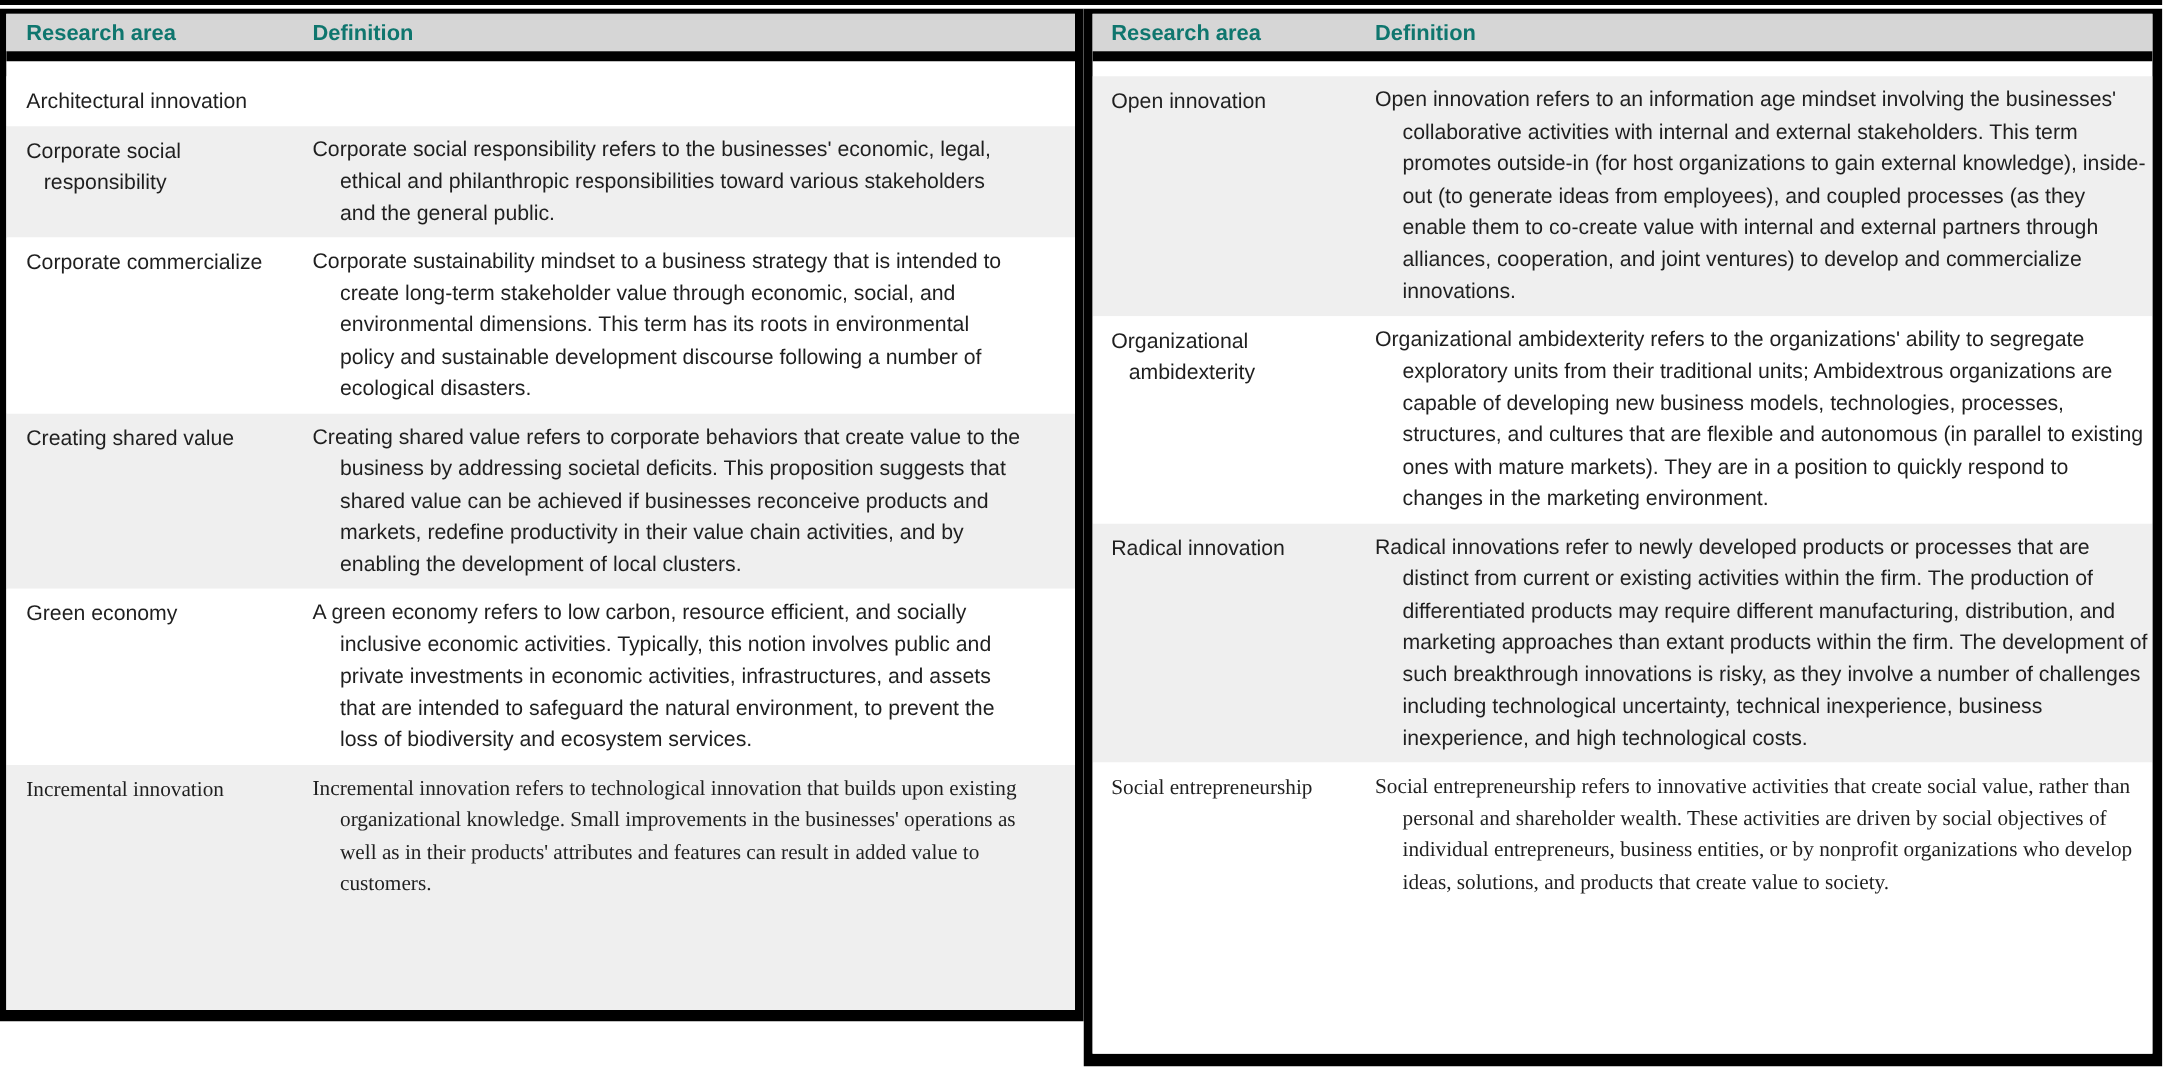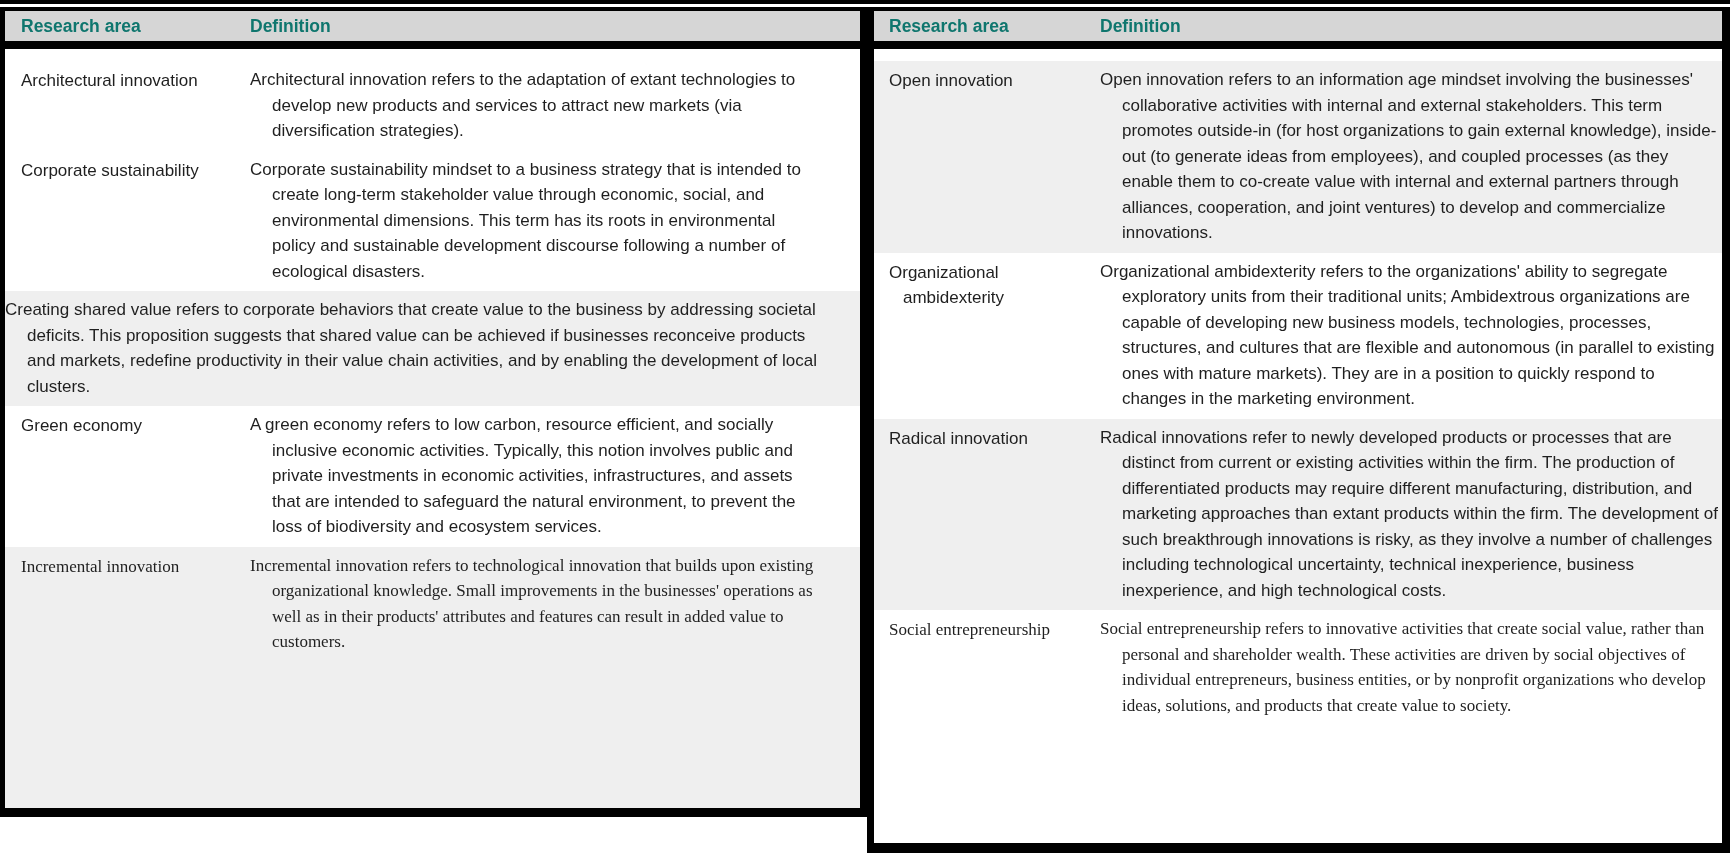--- a/index.html
+++ b/index.html
@@ -121,27 +121,31 @@
 
   <div class="tbl left">
     <div class="thead">
       <div class="th term-col">Research area</div>
       <div class="th def-col">Definition</div>
     </div>
     <div class="head-rule"></div>
     <div class="tbody">
         <div class="row">
           <div class="cell cell-term">Architectural innovation</div>
-          <div class="cell cell-def">Architectural innovation refers to the adaptation of extant technologies to develop new products and services to attract new markets (via diversification strategies).</div>
+        </div>
+        <div class="row shaded">
+          <div class="cell cell-term">Corporate social responsibility</div>
+          <div class="cell cell-def">Corporate social responsibility refers to the businesses' economic, legal, ethical and philanthropic responsibilities toward various stakeholders and the general public.</div>
         </div>
         <div class="row">
-          <div class="cell cell-term">Corporate sustainability</div>
+          <div class="cell cell-term">Corporate commercialize</div>
           <div class="cell cell-def">Corporate sustainability mindset to a business strategy that is intended to create long-term stakeholder value through economic, social, and environmental dimensions. This term has its roots in environmental policy and sustainable development discourse following a number of ecological disasters.</div>
         </div>
         <div class="row shaded">
+          <div class="cell cell-term">Creating shared value</div>
           <div class="cell cell-def">Creating shared value refers to corporate behaviors that create value to the business by addressing societal deficits. This proposition suggests that shared value can be achieved if businesses reconceive products and markets, redefine productivity in their value chain activities, and by enabling the development of local clusters.</div>
         </div>
         <div class="row">
           <div class="cell cell-term">Green economy</div>
           <div class="cell cell-def">A green economy refers to low carbon, resource efficient, and socially inclusive economic activities. Typically, this notion involves public and private investments in economic activities, infrastructures, and assets that are intended to safeguard the natural environment, to prevent the loss of biodiversity and ecosystem services.</div>
         </div>
         <div class="row shaded">
           <div class="cell cell-term">Incremental innovation</div>
           <div class="cell cell-def">Incremental innovation refers to technological innovation that builds upon existing organizational knowledge. Small improvements in the businesses' operations as well as in their products' attributes and features can result in added value to customers.</div>
         </div>

